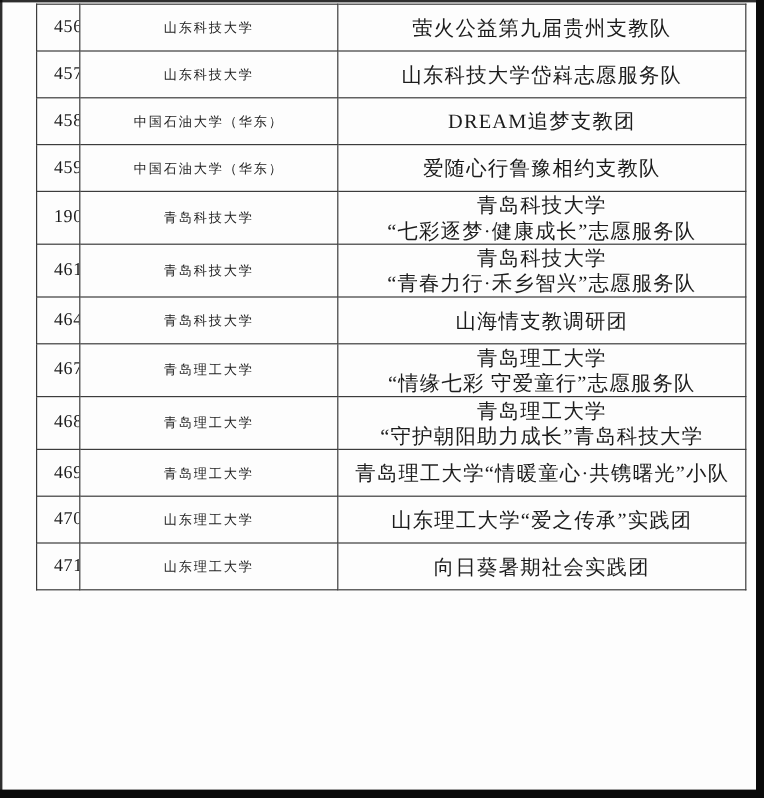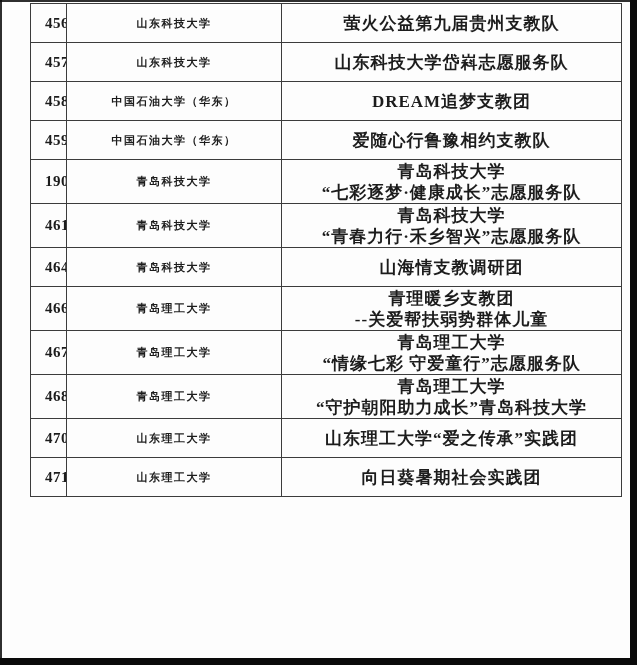--- a/index.html
+++ b/index.html
@@ -25,21 +25,21 @@
 
   table.award{
     position:absolute;left:30px;top:3px;
     border-collapse:collapse;table-layout:fixed;
     width:591px;
   }
   table.award td{
     border:1px solid var(--border-color);
     padding:0 14px;
     text-align:center;vertical-align:middle;
-    overflow:hidden;white-space:nowrap;font-weight:bold;
+    overflow:hidden;white-space:nowrap;
   }
   col.c-no{width:36px;}
   col.c-uni{width:215px;}
   col.c-team{width:340px;}
   tr.row{height:39px;}
   tr.row.tall{height:44px;}
   td.c-no{
     font-size:15px;letter-spacing:.5px;
   }
   td.c-uni{
@@ -110,41 +110,40 @@
         </td>
   </tr>
       <tr class="row">
     <td class="c-no">464</td>
     <td class="c-uni">青岛科技大学</td>
     <td class="c-team">
           <div>山海情支教调研团</div>
         </td>
   </tr>
       <tr class="row tall">
-    <td class="c-no">466</td>
-    <td class="c-uni">青岛理工大学</td>
-    <td class="c-team">
-          <div>青理暖乡支教团</div>
-          <div>--关爱帮扶弱势群体儿童</div>
-        </td>
-  </tr>
-      <tr class="row tall">
     <td class="c-no">467</td>
     <td class="c-uni">青岛理工大学</td>
     <td class="c-team">
           <div>青岛理工大学</div>
           <div>“情缘七彩 守爱童行”志愿服务队</div>
         </td>
   </tr>
       <tr class="row tall">
     <td class="c-no">468</td>
     <td class="c-uni">青岛理工大学</td>
     <td class="c-team">
           <div>青岛理工大学</div>
           <div>“守护朝阳助力成长”青岛科技大学</div>
+        </td>
+  </tr>
+      <tr class="row">
+    <td class="c-no">469</td>
+    <td class="c-uni">青岛理工大学</td>
+    <td class="c-team">
+          <div>青岛理工大学“情暖童心·共镌曙光”小队</div>
         </td>
   </tr>
       <tr class="row">
     <td class="c-no">470</td>
     <td class="c-uni">山东理工大学</td>
     <td class="c-team">
           <div>山东理工大学“爱之传承”实践团</div>
         </td>
   </tr>
       <tr class="row">

